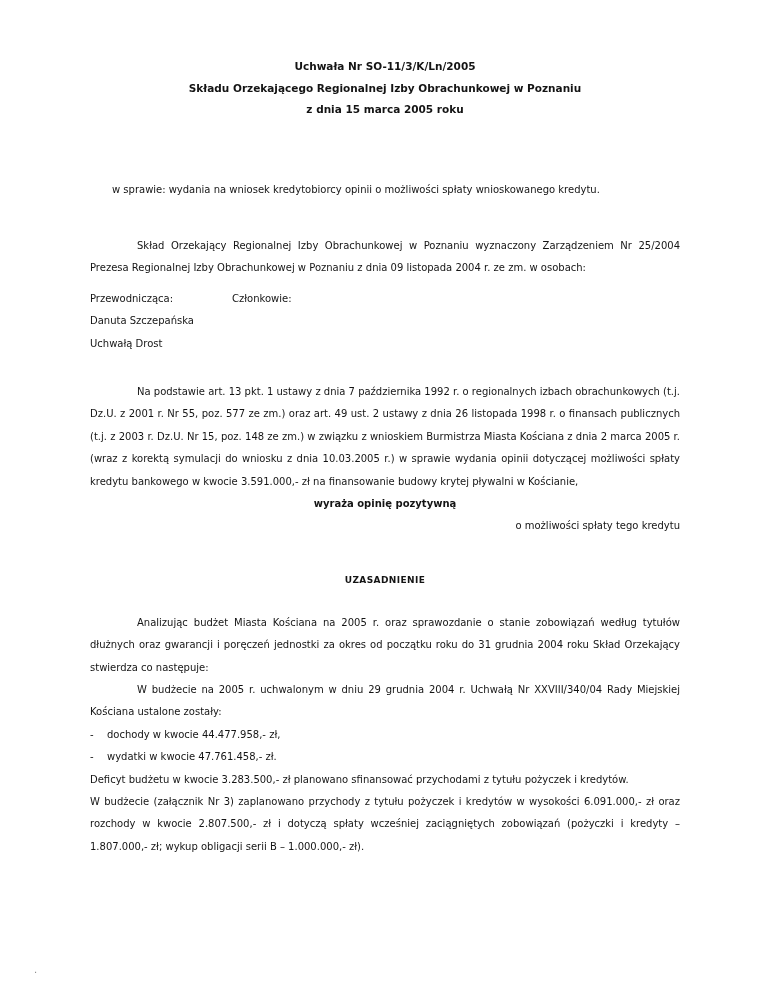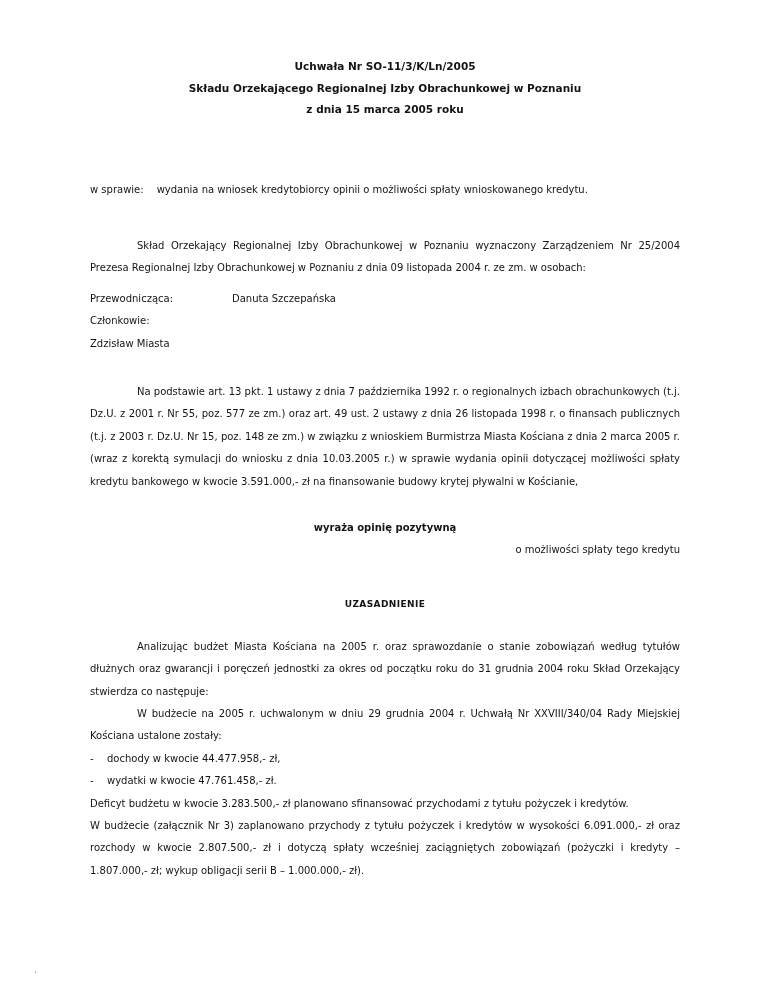--- a/index.html
+++ b/index.html
@@ -20,41 +20,42 @@
   }
   .doc-header {
     text-align: center;
     font-weight: bold;
     font-size: 10.5px;
     line-height: 21.5px;
   }
   .subject {
     margin-top: 58px;
     display: flex;
-    gap: 13px;
+    gap: 3px;
     font-size: 10px;
     line-height: 22.4px;
+    margin-left: 22px;
   }
   .para {
     font-size: 10px;
     line-height: 22.4px;
     text-align: justify;
   }
   .para.indent { text-indent: 47px; }
   .composition { margin-top: 34px; }
   .roles {
     margin-top: 8px;
     display: grid;
     grid-template-columns: 142px 1fr;
     font-size: 10px;
     line-height: 22.4px;
   }
   .legal { margin-top: 26px; }
   .opinion {
-    margin-top: 24px;
+    margin-top: 0;
     text-align: center;
     font-weight: bold;
     font-size: 10px;
     line-height: 22.4px;
   }
   .opinion-sub {
     text-align: right;
     font-size: 10px;
     line-height: 22.4px;
   }
@@ -100,24 +101,24 @@
 
   <div class="subject">
     <span>w sprawie:</span>
     <span>wydania na wniosek kredytobiorcy opinii o możliwości spłaty wnioskowanego kredytu.</span>
   </div>
 
   <p class="para indent composition">Skład Orzekający Regionalnej Izby Obrachunkowej w Poznaniu wyznaczony Zarządzeniem Nr 25/2004 Prezesa Regionalnej Izby Obrachunkowej w Poznaniu z dnia 09 listopada 2004 r. ze zm.  w osobach:</p>
 
   <div class="roles">
     <div>Przewodnicząca:</div>
+    <div>Członkowie:</div>
     <div>Danuta Szczepańska</div>
-    <div>Członkowie:</div>
     <div></div>
-    <div>Zdzisław Miasta</div>
+    <div>Uchwałą Drost</div>
   </div>
 
   <p class="para indent legal">Na podstawie art. 13 pkt. 1 ustawy z dnia 7 października 1992 r. o regionalnych izbach obrachunkowych (t.j. Dz.U. z 2001 r. Nr 55, poz. 577 ze zm.) oraz art. 49 ust. 2 ustawy z dnia 26 listopada 1998 r. o finansach publicznych (t.j. z 2003 r. Dz.U. Nr 15, poz. 148 ze zm.) w związku z wnioskiem Burmistrza Miasta Kościana z dnia 2 marca 2005 r. (wraz z korektą symulacji do wniosku z dnia 10.03.2005 r.) w sprawie wydania opinii dotyczącej możliwości spłaty kredytu bankowego w kwocie 3.591.000,- zł na finansowanie budowy krytej pływalni w Kościanie,</p>
 
   <div class="opinion">wyraża opinię pozytywną</div>
   <div class="opinion-sub">o możliwości spłaty tego kredytu</div>
 
   <div class="just-heading">UZASADNIENIE</div>
 
   <p class="para indent body-start">Analizując budżet Miasta Kościana na 2005 r. oraz sprawozdanie o stanie zobowiązań według tytułów dłużnych oraz gwarancji i poręczeń jednostki za okres od początku roku do 31 grudnia 2004 roku Skład Orzekający stwierdza co następuje:</p>

